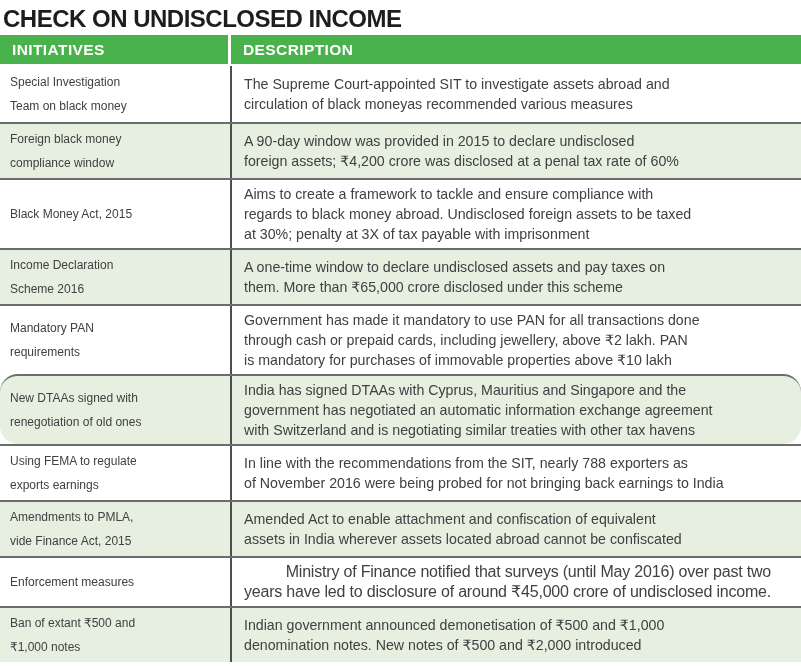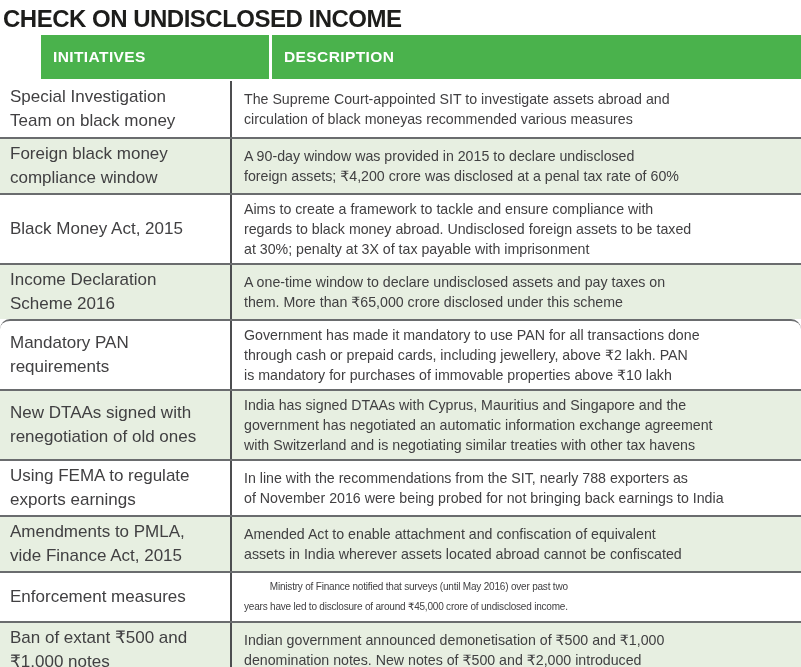--- a/index.html
+++ b/index.html
@@ -19,56 +19,56 @@
   }
   .page-title{
     font-size:24px;font-weight:700;color:var(--title-black);
     letter-spacing:-0.5px;
     padding:7px 0 4px 3px;
     line-height:1;
     white-space:nowrap;
   }
   .table{width:801px;}
   .thead{
-    display:flex;height:44px;padding-left:41px;
+    display:flex;height:29px;
   }
   .th{
     background:var(--header-green);
     color:#ffffff;font-weight:700;font-size:15.5px;letter-spacing:0.4px;
     display:flex;align-items:center;
     padding-left:12px;
   }
   .th-left{flex:0 0 228px;}
   .th-gap{flex:0 0 3px;background:#ffffff;}
   .th-right{flex:1;}
   .tbody{margin-top:2px;}
   .row{
     display:flex;width:801px;
   }
   .row + .row{border-top:2px solid var(--rule-gray);}
   .row.tint{background:var(--row-tint);}
   .cell-init{
     flex:0 0 230px;
     display:flex;align-items:center;
     padding:3px 6px 3px 10px;
-    font-size:17px;line-height:24px;color:var(--text-gray);
+    font-size:12px;line-height:24px;color:var(--text-gray);
     white-space:pre-line;
   }
   .cell-desc{
     flex:1;
     border-left:2px solid var(--divider-dark);
     display:flex;align-items:center;
     padding:4px 22px 4px 12px;
     font-size:14.2px;line-height:20px;color:var(--text-gray);
     white-space:pre-line;
   }
-  .row.condensed .cell-desc{font-size:10px;letter-spacing:-0.2px;line-height:20px;}
+  .row.condensed .cell-desc{font-size:16px;letter-spacing:-0.2px;line-height:20px;}
   
   .h56{min-height:56px;} .h51{min-height:51px;} .h59{min-height:59px;}
-  .h64{min-height:64px;border-radius:10px;} .h60{min-height:60px;} .h47{min-height:47px;text-align:right;}
+  .h64{min-height:64px;} .h60{min-height:60px;border-radius:18px;} .h47{min-height:47px;text-align:right;}
 </style>
 </head>
 <body>
 
 <div class="page-title">CHECK ON UNDISCLOSED INCOME</div>
 
 <div class="table">
   <div class="thead">
     <div class="th th-left">INITIATIVES</div>
     <div class="th-gap"></div>

